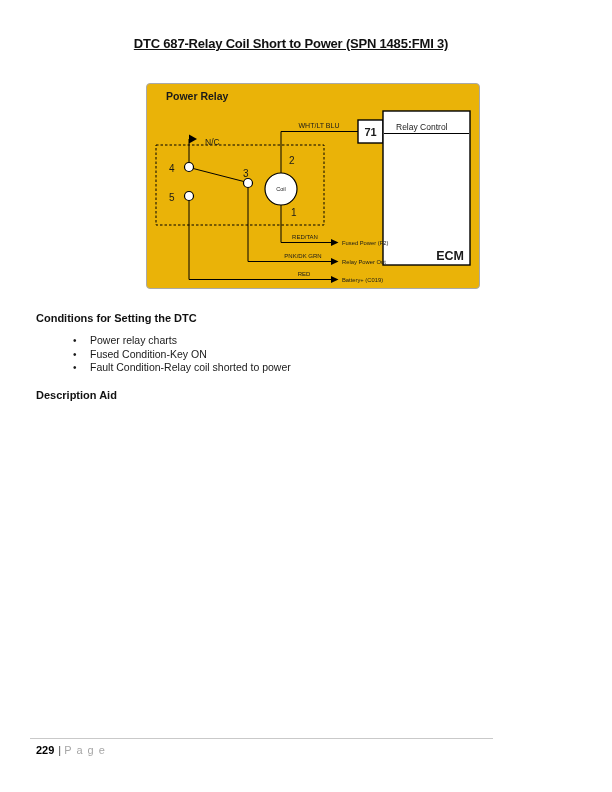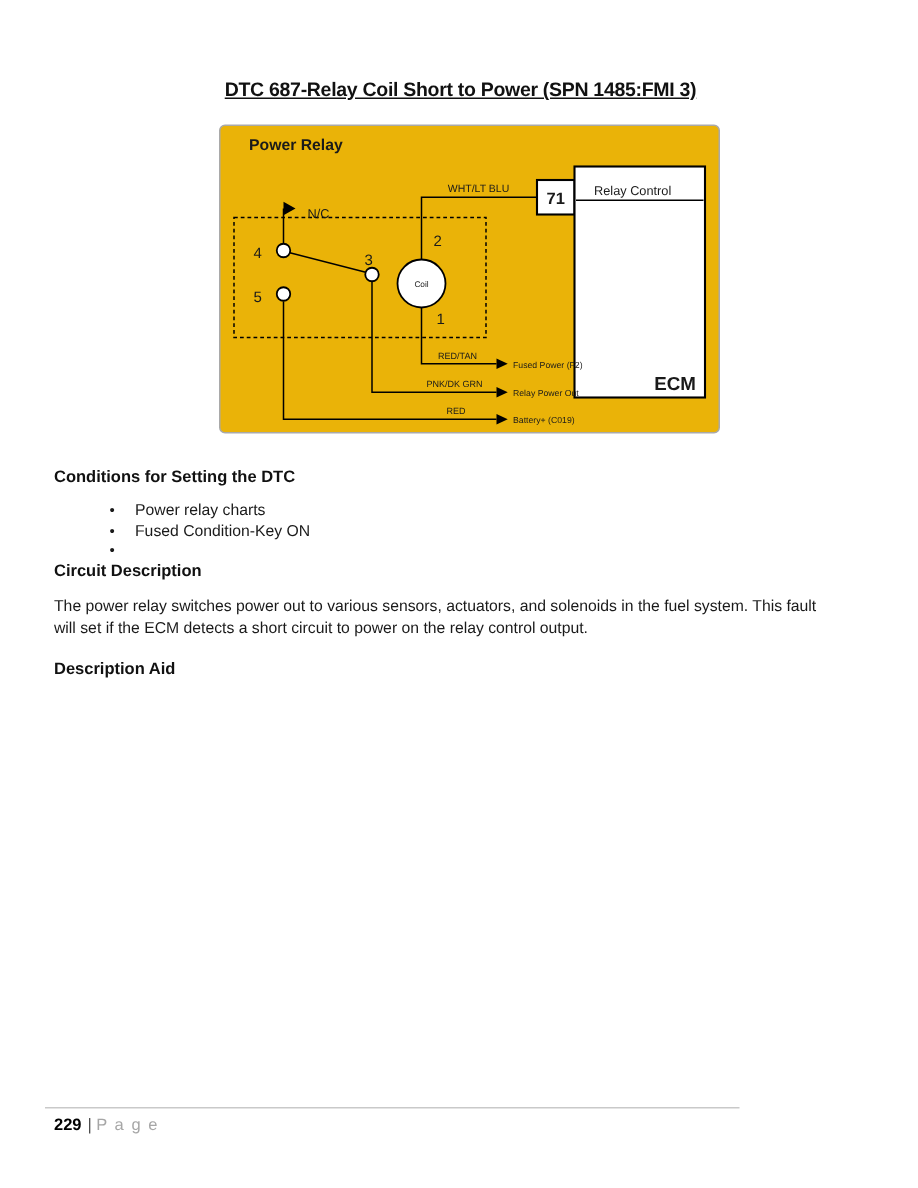--- a/index.html
+++ b/index.html
@@ -2,21 +2,21 @@
 <html><head>
 <meta charset="utf-8">
 <style>
   html,body{margin:0;padding:0;background:#ffffff;}
   .page{
     position:relative;width:612px;height:792px;background:#ffffff;overflow:hidden;
     font-family:"Liberation Sans","DejaVu Sans",sans-serif;color:#1a1a1a;
   }
   
   .title{
-    position:absolute;left:36px;top:36px;width:510px;margin:16px;
+    position:absolute;left:36px;top:36px;width:510px;margin:0;
     text-align:center;font-size:13px;font-weight:700;letter-spacing:-0.2px;
     text-decoration:underline;color:#111;
   }
   
   .diagram-frame{
     position:absolute;left:146px;top:83px;width:334px;height:206px;
     border:1px solid #a9a9a9;border-radius:4px;background:#eab308;box-sizing:border-box;
   }
   .diagram-frame svg{display:block;}
   svg text{fill:#1a1a1a;font-family:"Liberation Sans","DejaVu Sans",sans-serif;}
@@ -98,28 +98,24 @@
     </svg>
   </div>
 
   <div class="content">
 
     <div class="sec">
       <h2>Conditions for Setting the DTC</h2>
       <ul>
         <li><span class="bullet">•</span><span>Power relay charts</span></li>
         <li><span class="bullet">•</span><span>Fused Condition-Key ON</span></li>
-        <li><span class="bullet">•</span></li>
+        <li><span class="bullet">•</span><span>Fault Condition-Relay coil shorted to power</span></li>
       </ul>
     </div>
 
-    <div class="sec">
-      <h2>Circuit Description</h2>
-      <p>The power relay switches power out to various sensors, actuators, and solenoids in the fuel system. This fault will set if the ECM detects a short circuit to power on the relay control output.</p>
-    </div>
 
     <div class="sec">
       <h2>Description Aid</h2>
     </div>
 
   </div>
 
   <div class="footer-rule"></div>
   <div class="footer">
     <span class="pgnum">229</span><span class="sep">|</span><span class="pgword">P a g e</span>

